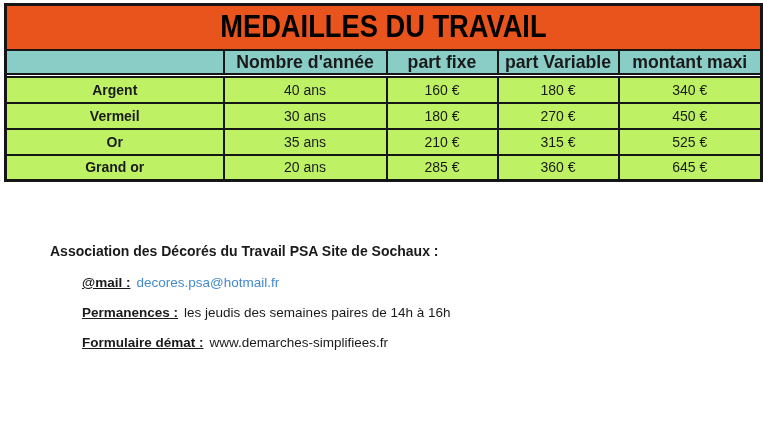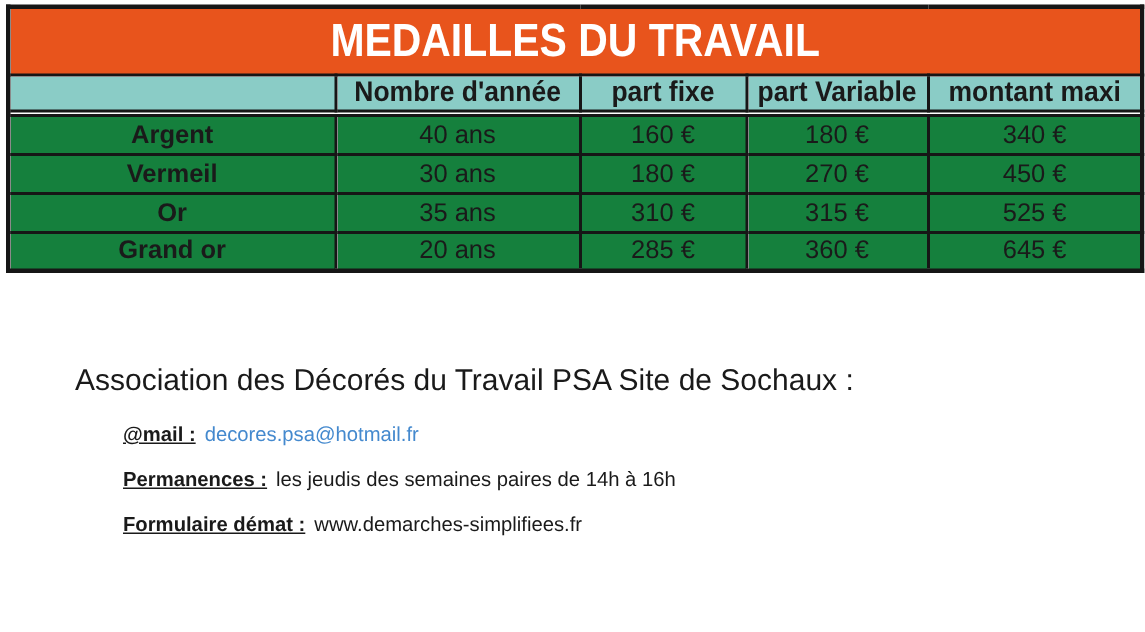--- a/index.html
+++ b/index.html
@@ -25,21 +25,21 @@
     border: 2px solid #161616;
     text-align: center;
     vertical-align: middle;
     padding: 0;
     overflow: hidden;
     white-space: nowrap;
   }
   td.title-cell {
     background: #E8541C;
     height: 45px;
-    color: #ffffff;
+    color: #000000;
   }
   td.title-cell .title-text {
     display: inline-block;
     font-size: 31px;
     font-weight: bold;
     letter-spacing: 0px;
     transform: scaleX(0.88);
   }
   tr.header-row td {
     background: #8ACCC6;
@@ -53,35 +53,35 @@
   }
   tr.spacer-row td {
     height: 3px;
     background: #ffffff;
     border-top: 2px solid #161616;
     border-bottom: 2px solid #161616;
     border-left: none; border-right: none;
   }
   tr.data-row td {
     height: 26px;
-    font-size: 17px;
-    background: #15803d;
+    font-size: 14px;
+    background: #bef264;
   }
   tr.data-row td:first-child { font-weight: bold; }
 
   
   .contact {
     position: absolute;
     left: 50px;
     top: 243px;
     font-size: 13.5px;
   }
   .contact-heading {
-    font-weight: normal;
-    font-size: 20px;
+    font-weight: bold;
+    font-size: 14px;
     margin-bottom: 17px;
   }
   .contact-items { margin-left: 32px; }
   .contact-item {
     margin-bottom: 16px;
     line-height: 14px;
     height: 14px;
   }
   .contact-label {
     font-weight: bold;
@@ -134,21 +134,21 @@
       <tr class="data-row">
         <td>Vermeil</td>
         <td>30 ans</td>
         <td>180 €</td>
         <td>270 €</td>
         <td>450 €</td>
       </tr>
       <tr class="data-row">
         <td>Or</td>
         <td>35 ans</td>
-        <td>310 €</td>
+        <td>210 €</td>
         <td>315 €</td>
         <td>525 €</td>
       </tr>
       <tr class="data-row">
         <td>Grand or</td>
         <td>20 ans</td>
         <td>285 €</td>
         <td>360 €</td>
         <td>645 €</td>
       </tr>

